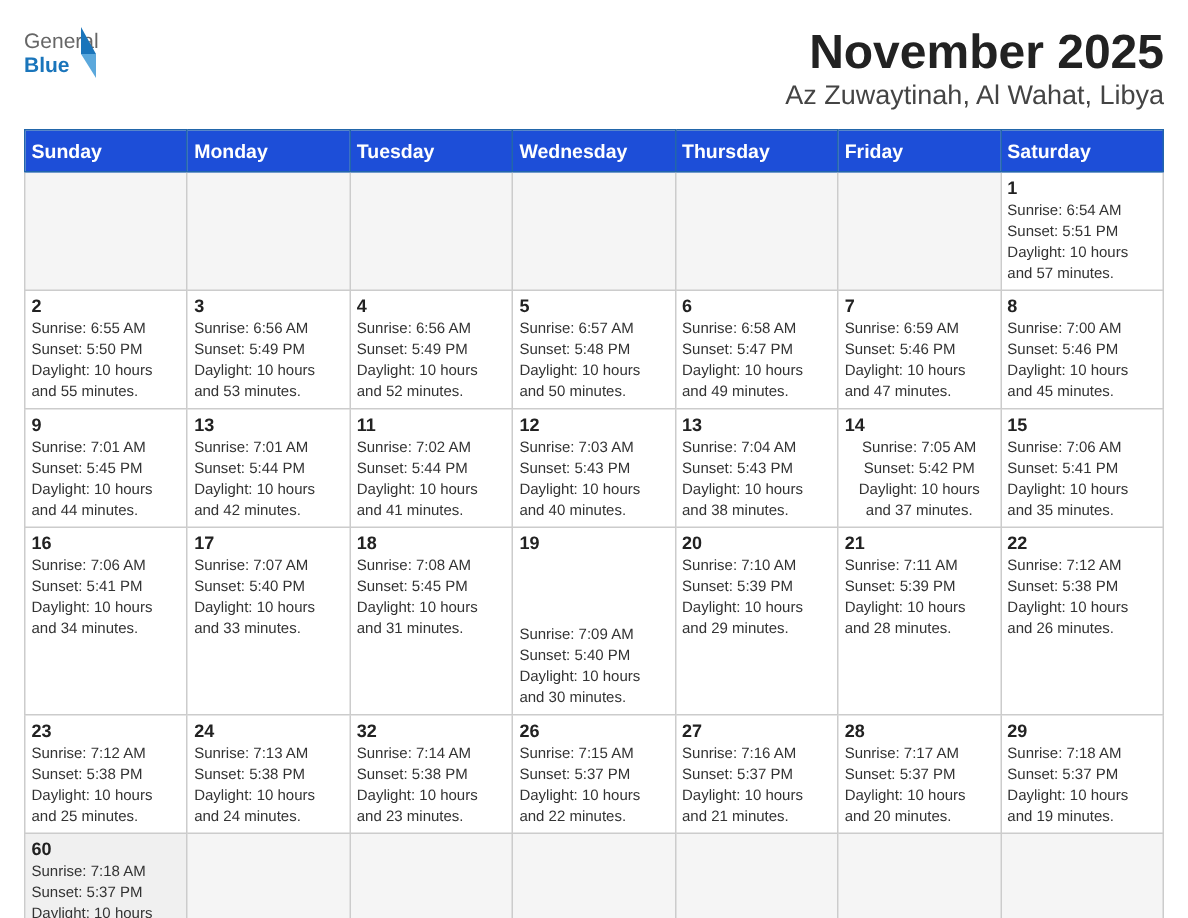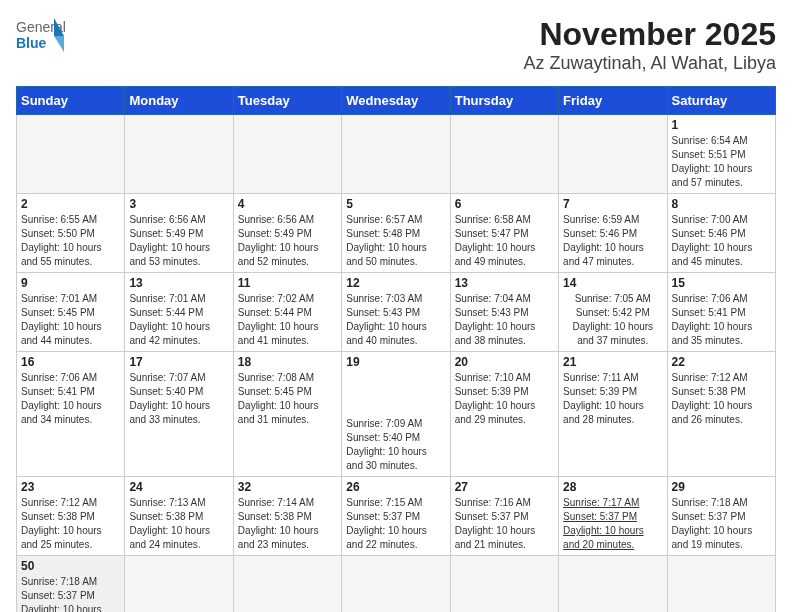--- a/index.html
+++ b/index.html
@@ -308,36 +308,36 @@
         </td>
         <td>
           <span class="day-number">27</span>
           <div class="day-info" style="white-space: pre-line;">Sunrise: 7:16 AM
 Sunset: 5:37 PM
 Daylight: 10 hours
 and 21 minutes.</div>
         </td>
         <td>
           <span class="day-number">28</span>
-          <div class="day-info" style="white-space: pre-line; text-decoration: underline;">Sunrise: 7:17 AM
+          <div class="day-info" style="white-space: pre-line;">Sunrise: 7:17 AM
 Sunset: 5:37 PM
 Daylight: 10 hours
 and 20 minutes.</div>
         </td>
         <td>
           <span class="day-number">29</span>
           <div class="day-info" style="white-space: pre-line;">Sunrise: 7:18 AM
 Sunset: 5:37 PM
 Daylight: 10 hours
 and 19 minutes.</div>
         </td>
       </tr>
       <tr class="last-row">
         <td>
-          <span class="day-number">50</span>
+          <span class="day-number">60</span>
           <div class="day-info" style="white-space: pre-line;">Sunrise: 7:18 AM
 Sunset: 5:37 PM
 Daylight: 10 hours
 and 18 minutes.</div>
         </td>
         <td class="empty"></td>
         <td class="empty"></td>
         <td class="empty"></td>
         <td class="empty"></td>
         <td class="empty"></td>

